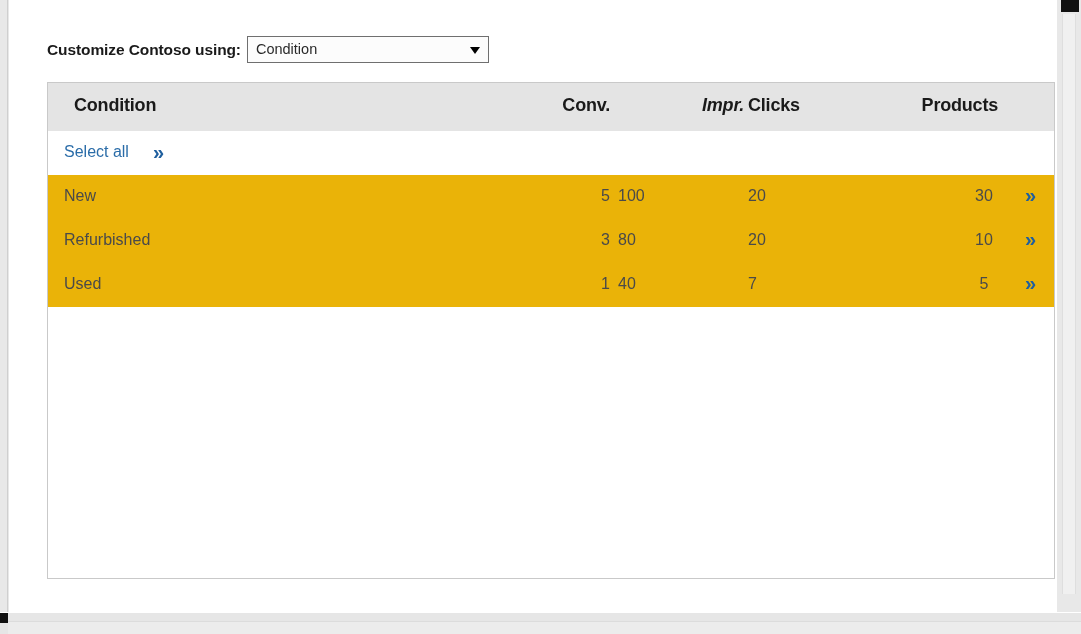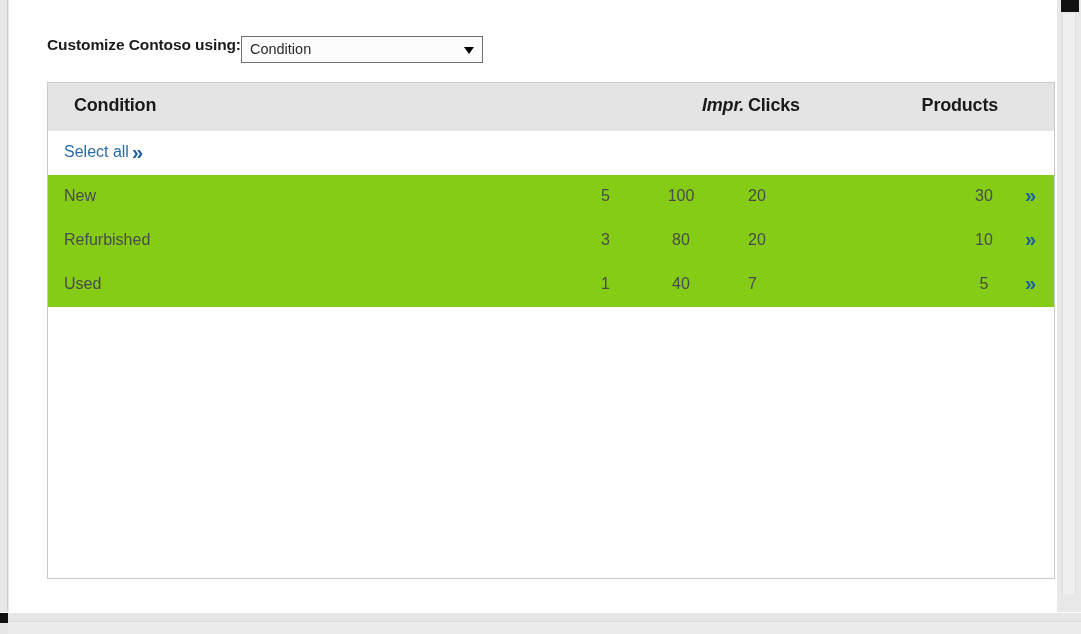--- a/index.html
+++ b/index.html
@@ -76,21 +76,22 @@
     left: 4px; top: 0px;
     width: 18px; height: 12px;
     background: #111111;
   }
 
   
   #control-bar {
     position: absolute;
     left: 38px; top: 36px;
     display: flex;
-    gap: 0;
+    align-items: center;
+    gap: 6px;
   }
   #control-label {
     font-size: 15.5px;
     font-weight: bold;
     color: #1a1a1a;
     letter-spacing: -0.1px;
     white-space: nowrap;
   }
   #dimension-select {
     width: 242px;
@@ -139,57 +140,57 @@
     white-space: nowrap;
   }
   #table-header .cell {
     top: 12px;
     font-weight: bold;
     color: #1a1a1a;
     letter-spacing: -0.2px;
   }
   .col-name   { left: 26px; text-align: left; }
   .col-conv   { left: 380px; width: 182px; text-align: right; }
-  .col-impr   { left: 570px; width: 126px; text-align: center; }
+  .col-impr   { left: 570px; width: 126px; text-align: left; }
   .col-clicks { left: 700px; width: 128px; text-align: left; }
   .col-prod   { left: 879px; width: 114px; text-align: center; }
 
   #table-header .col-conv   { left: 380px; width: 182px; text-align: right; }
   #table-header .col-impr   { left: 570px; width: 126px; text-align: right; font-style: italic; }
   #table-header .col-clicks { left: 700px; width: 128px; }
   #table-header .col-prod   { left: 836px; width: 114px; text-align: right; }
 
   #select-all-row {
     position: relative;
     height: 44px;
     background: #ffffff;
   }
   #select-all-link {
     position: absolute;
     left: 16px; top: 11px;
     display: flex;
     align-items: center;
-    gap: 3px;
+    gap: 24px;
     font-size: 16px;
     color: #2a6ca8;
     cursor: pointer;
     text-decoration: none;
   }
   .chevron {
     color: #1f5f9e;
     font-size: 20px;
     font-weight: bold;
     line-height: 1;
     letter-spacing: -2px;
   }
 
   .data-row {
     position: relative;
     height: 44px;
-    background: #84cc16;
+    background: #eab308;
   }
   .data-row .cell {
     top: 12px;
     font-size: 16px;
     color: #4a4a4a;
     font-weight: normal;
   }
   .data-row .col-name { left: 16px; }
   .row-chevron {
     position: absolute;
@@ -218,20 +219,21 @@
           <option>Condition</option>
         </select>
         <span id="select-arrow"></span>
       </span>
     </div>
 
     <div id="table-panel">
 
       <div id="table-header">
         <span class="cell col-name">Condition</span>
+        <span class="cell col-conv">Conv.</span>
         <span class="cell col-impr">Impr.</span>
         <span class="cell col-clicks">Clicks</span>
         <span class="cell col-prod">Products</span>
       </div>
 
       <div id="select-all-row">
         <a id="select-all-link" href="#">
           <span>Select all</span>
           <span class="chevron">»</span>
         </a>

